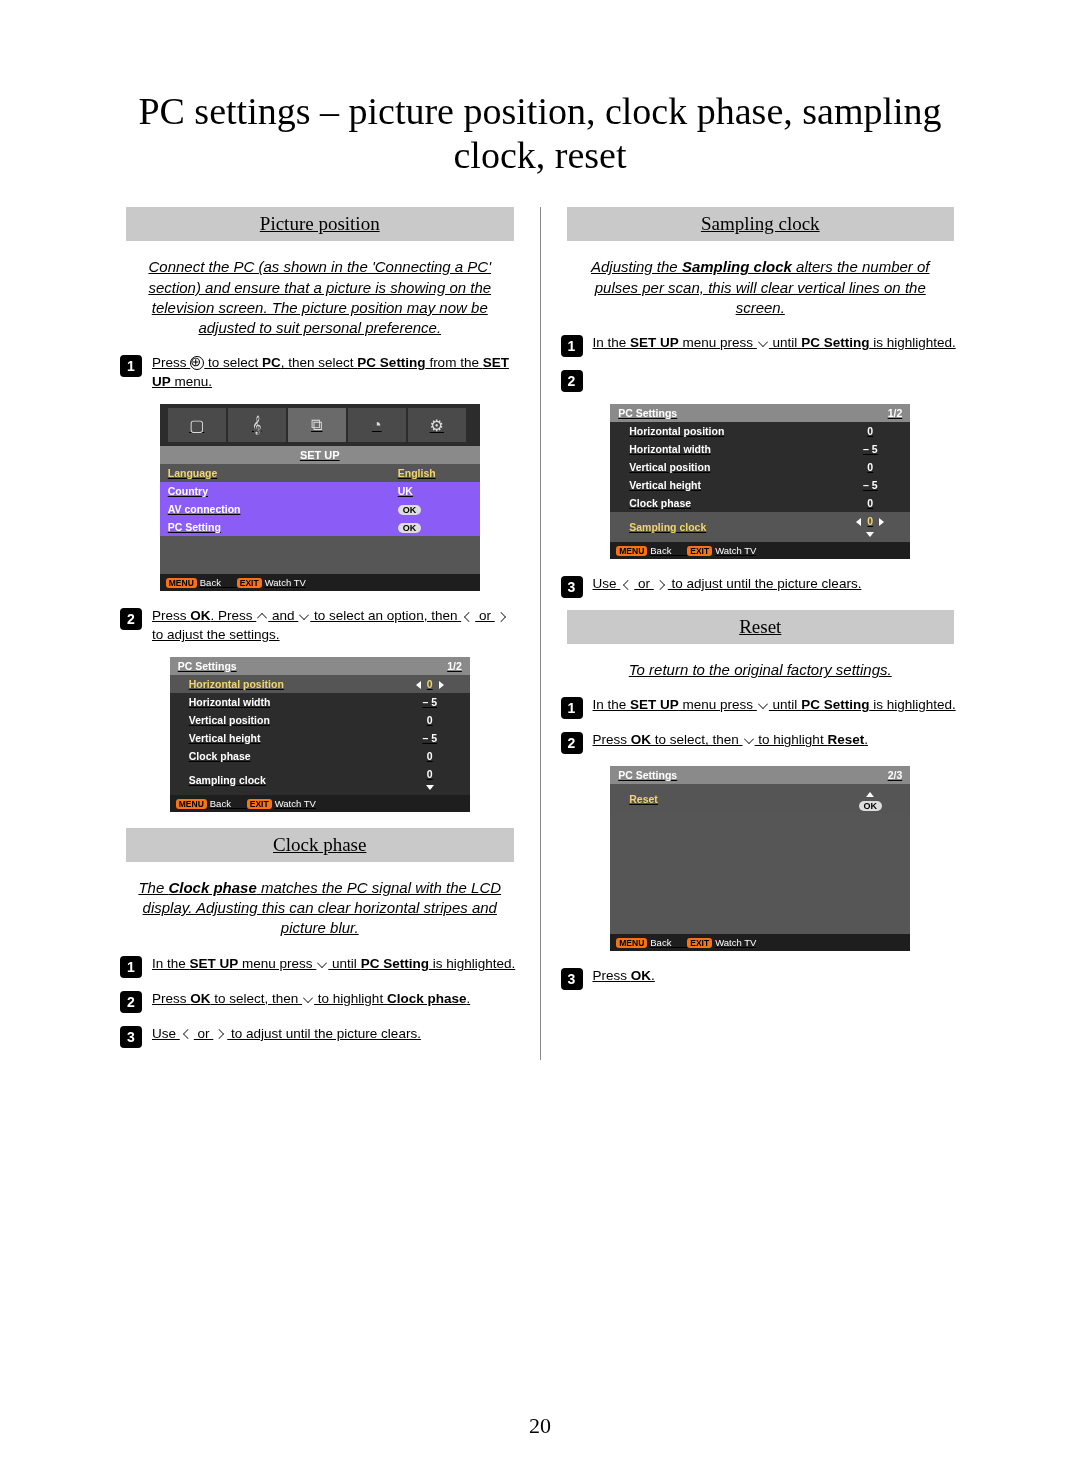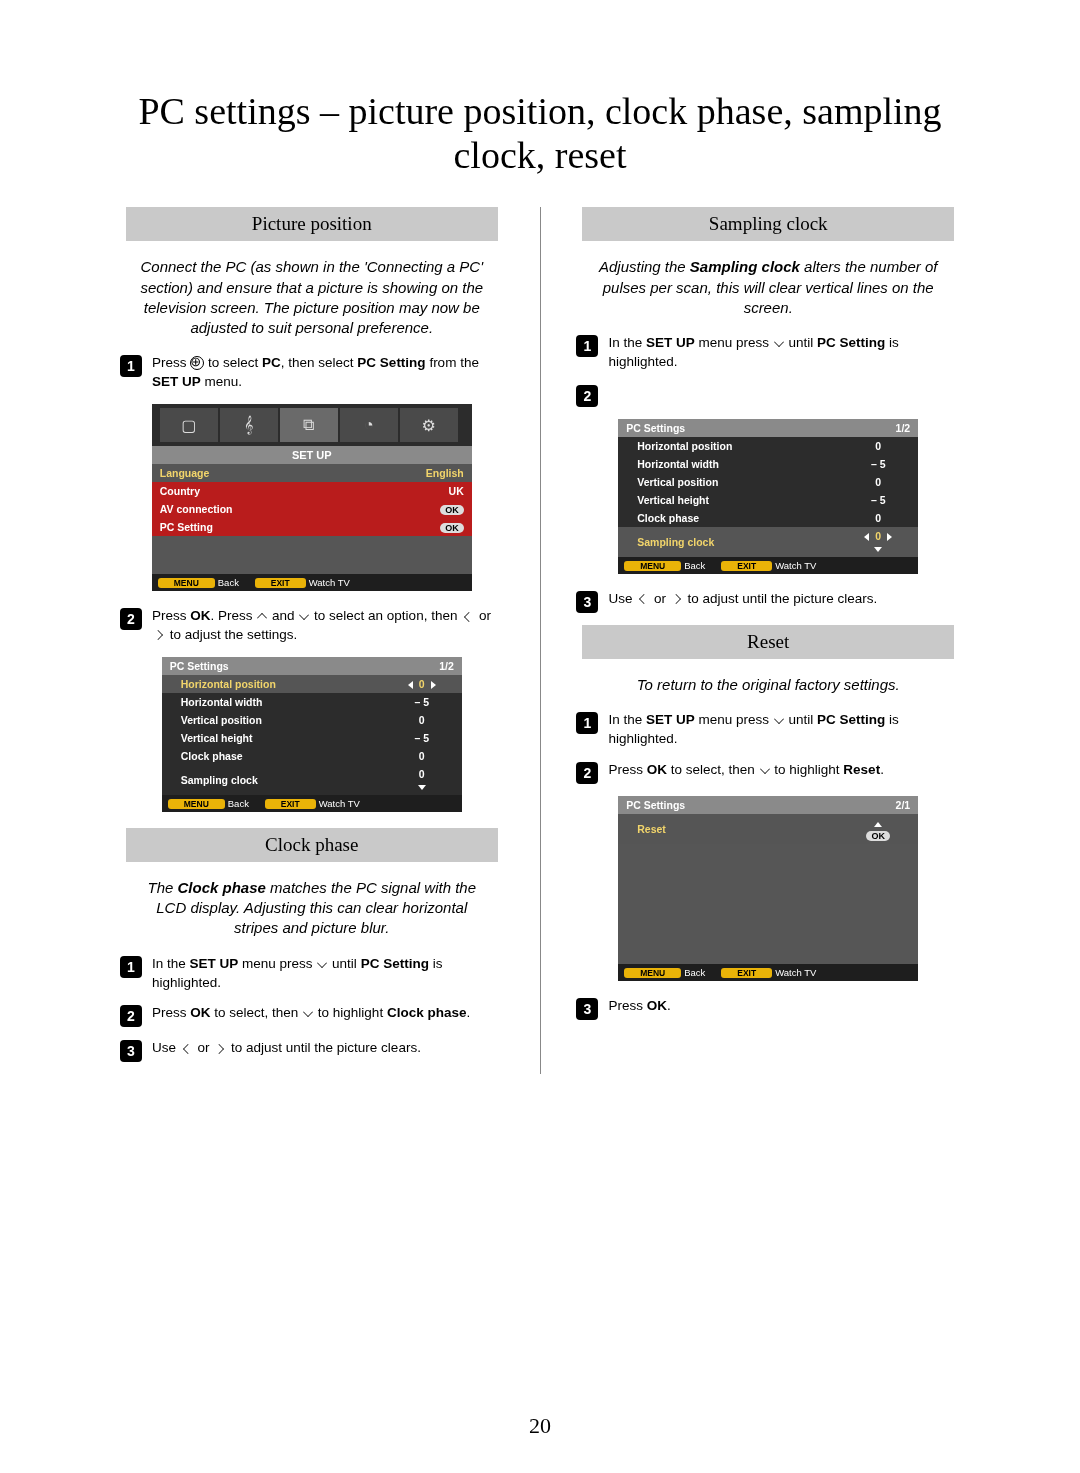--- a/index.html
+++ b/index.html
@@ -17,22 +17,23 @@
   .main-title {
     text-align: center;
     font-size: 38px;
     font-weight: normal;
     line-height: 1.15;
     margin-bottom: 30px;
     font-family: Georgia, "Times New Roman", serif;
   }
   .columns {
     display: flex;
-    gap: 16px;
+    gap: 0;
     position: relative;
+    text-decoration: underline;
   }
   .col {
     width: 50%;
     padding: 0 20px;
   }
   .col-divider {
     width: 1px;
     background: #888;
     align-self: stretch;
   }
@@ -95,31 +96,31 @@
     width: 58px; height: 34px; background:#4a4a4a;
     display:flex; align-items:center; justify-content:center;
     color:#ddd; font-size:16px;
   }
   .tv-icon.active { background:#6a6a6a; }
   .osd-title {
     background: #8a8a8a; color:#fff; text-align:center; font-weight:bold;
     padding:3px 0; font-size:11px;
   }
   .osd-row td {
-    background:#b91c1c; padding:3px 8px; font-weight:bold;
+    background:#8b5cf6; padding:3px 8px; font-weight:bold;
   }
   .osd-row.hl td { background:#555; color:#f2d56b; }
-  .osd-row td:nth-child(2){ text-align:right; width:90px; }
+  .osd-row td:nth-child(2){ text-align:left; width:90px; }
   .osd-spacer td { background:#565656; height:38px; }
   .osd-footer td {
     background:#1e1e1e; padding:3px 6px; font-size:9.5px;
   }
   .kbd {
-    display:inline-block; background:#eab308; color:#000;
-    border-radius:3px; padding:0 16px; font-size:8.5px; font-weight:bold;
+    display:inline-block; background:#f97316; color:#000;
+    border-radius:3px; padding:0 3px; font-size:8.5px; font-weight:bold;
     margin-right:3px;
   }
   .okpill {
     display:inline-block; background:#ddd; color:#000;
     border-radius:8px; padding:0 5px; font-size:9px; font-weight:bold;
   }
 
   
   .pcs {
     width: 300px; margin:8px auto 16px auto; border-collapse:collapse;
@@ -384,21 +385,21 @@
         <div class="step-num">2</div>
         <div class="step-text">
           <span>Press </span><b>OK</b><span> to select, then </span><span class="chev chev-d"></span><span> to highlight </span><b>Reset</b><span>.</span>
         </div>
       </div>
 
       <table class="pcs">
         <tbody>
             <tr class="pcs-title">
               <td>PC Settings</td>
-              <td>2/1</td>
+              <td>2/3</td>
             </tr>
         <tr class="pcs-row hl">
               <td>Reset</td>
               <td><span class="tri tri-u"></span><br><span class="okpill">OK</span></td>
             </tr>
         <tr class="pcs-spacer big">
               <td colspan="2"></td>
             </tr>
         <tr class="pcs-footer">
               <td colspan="2">

